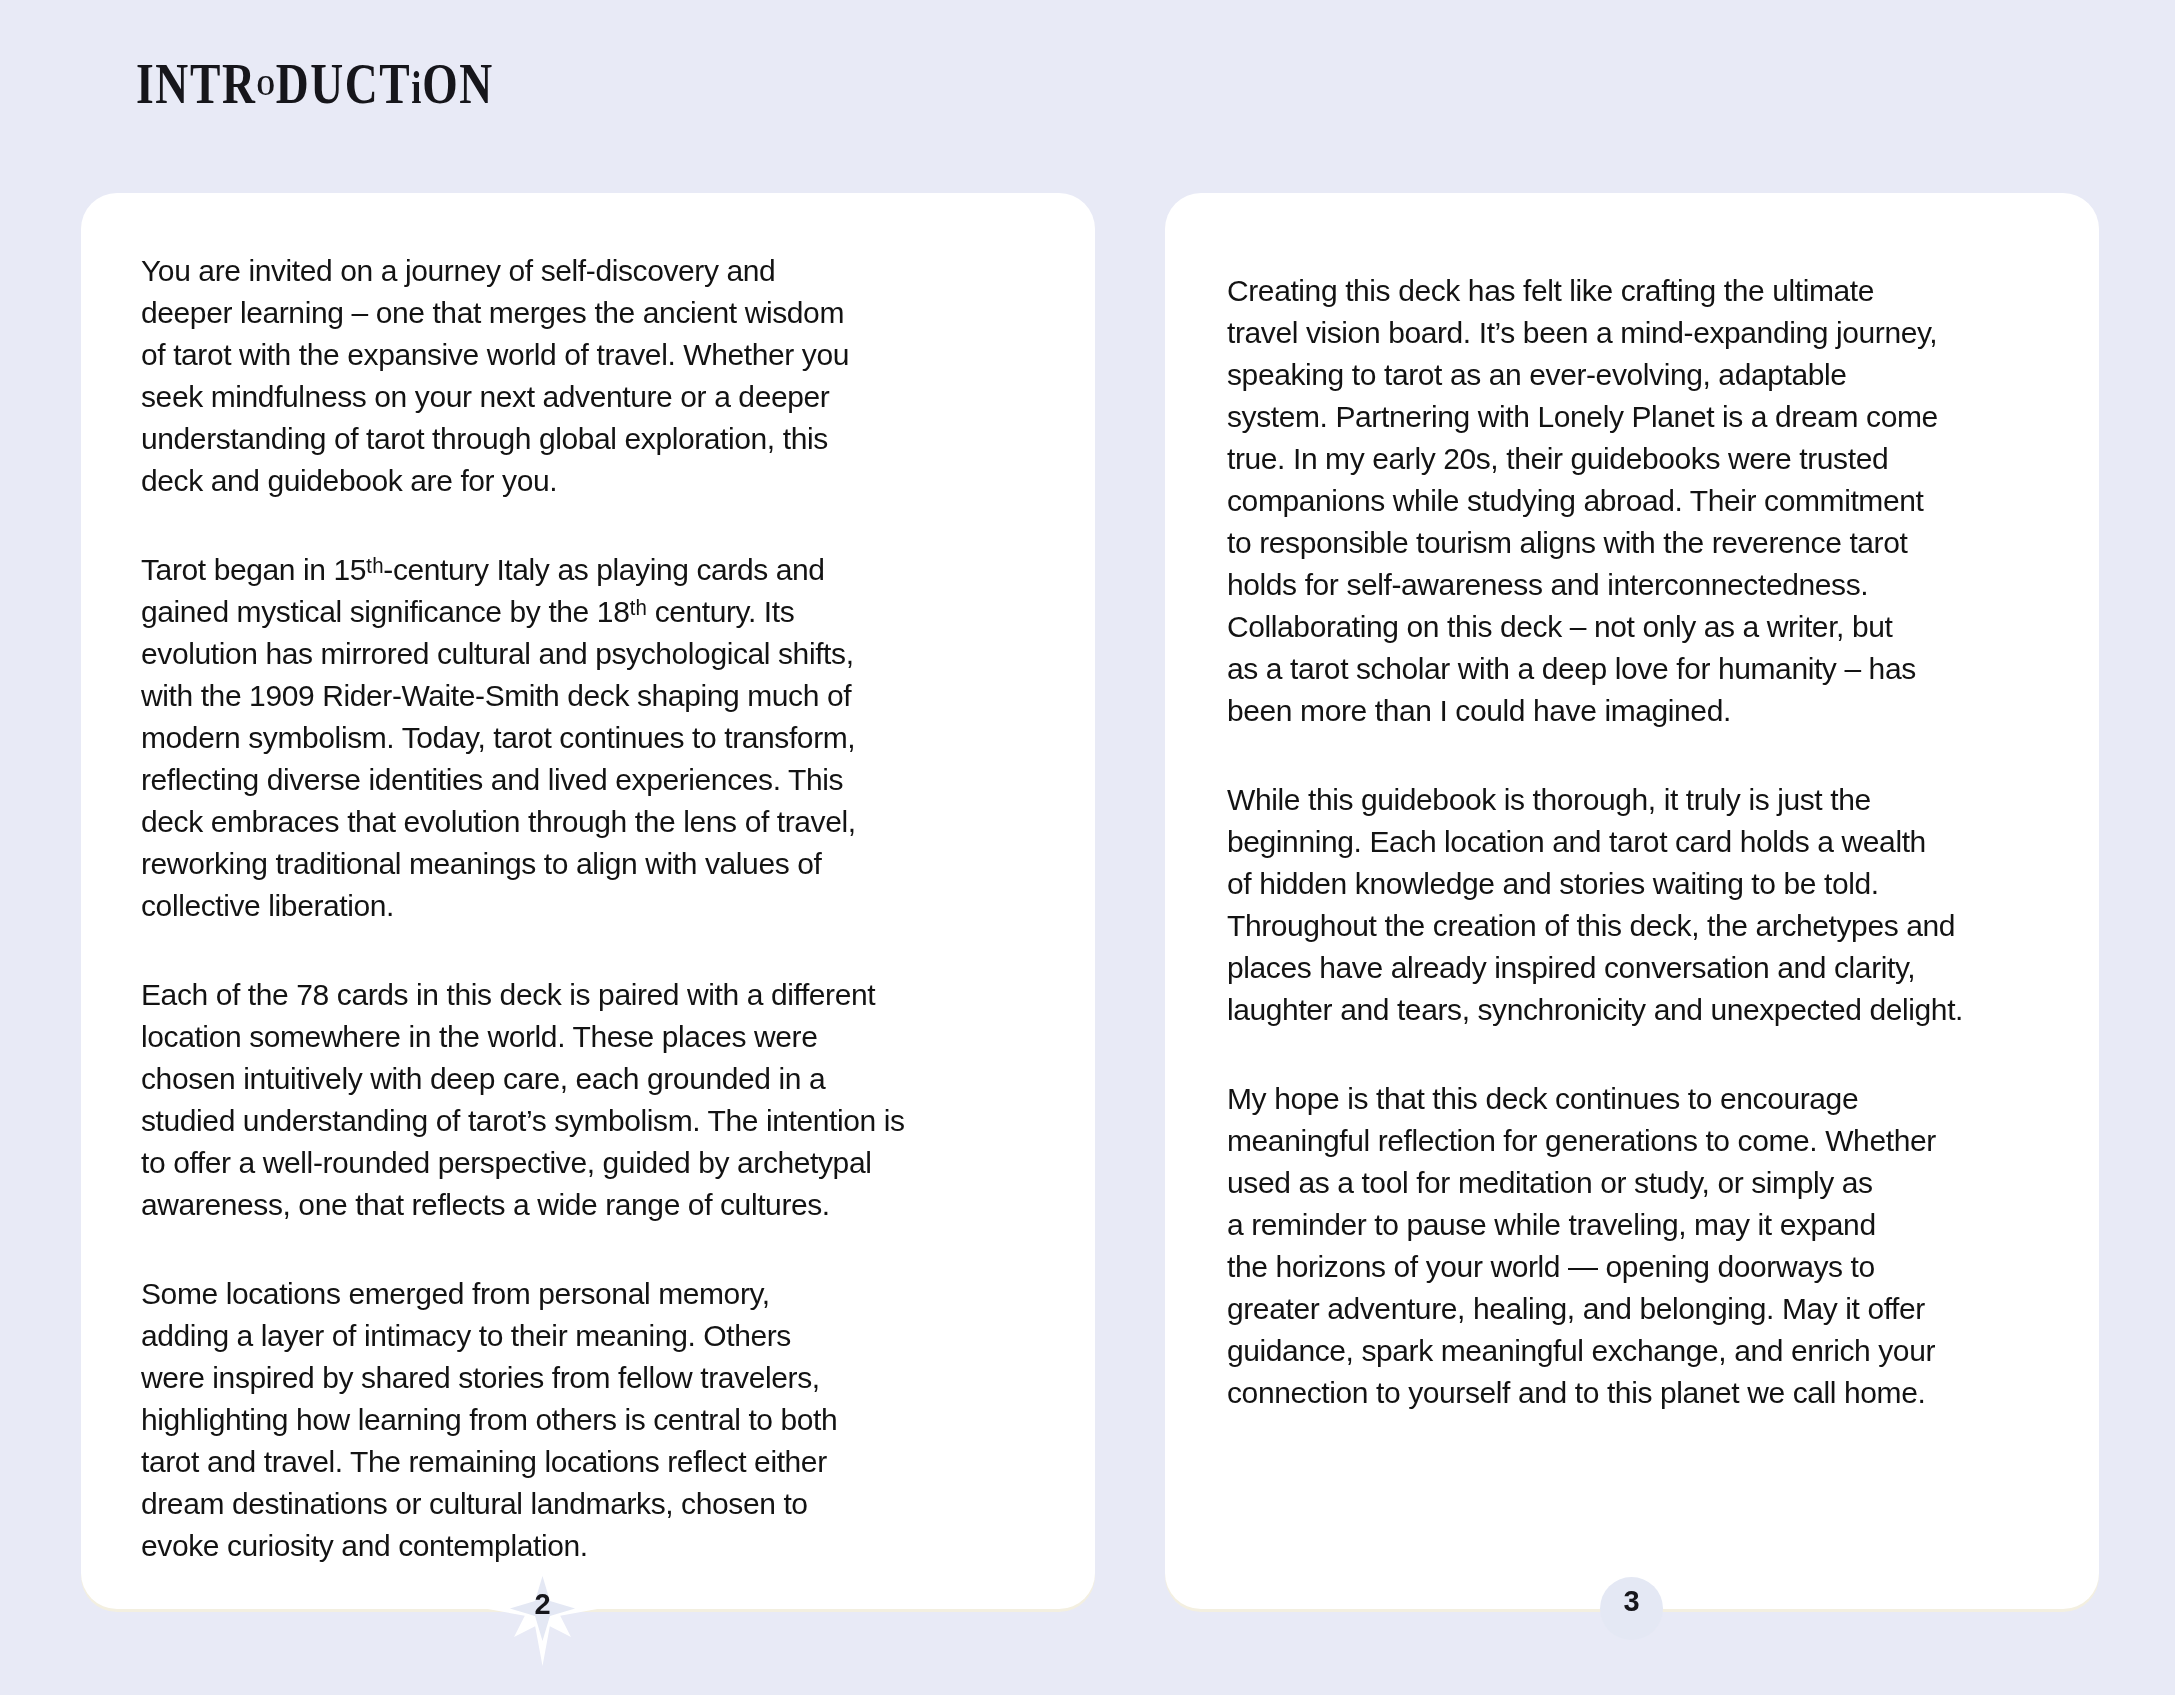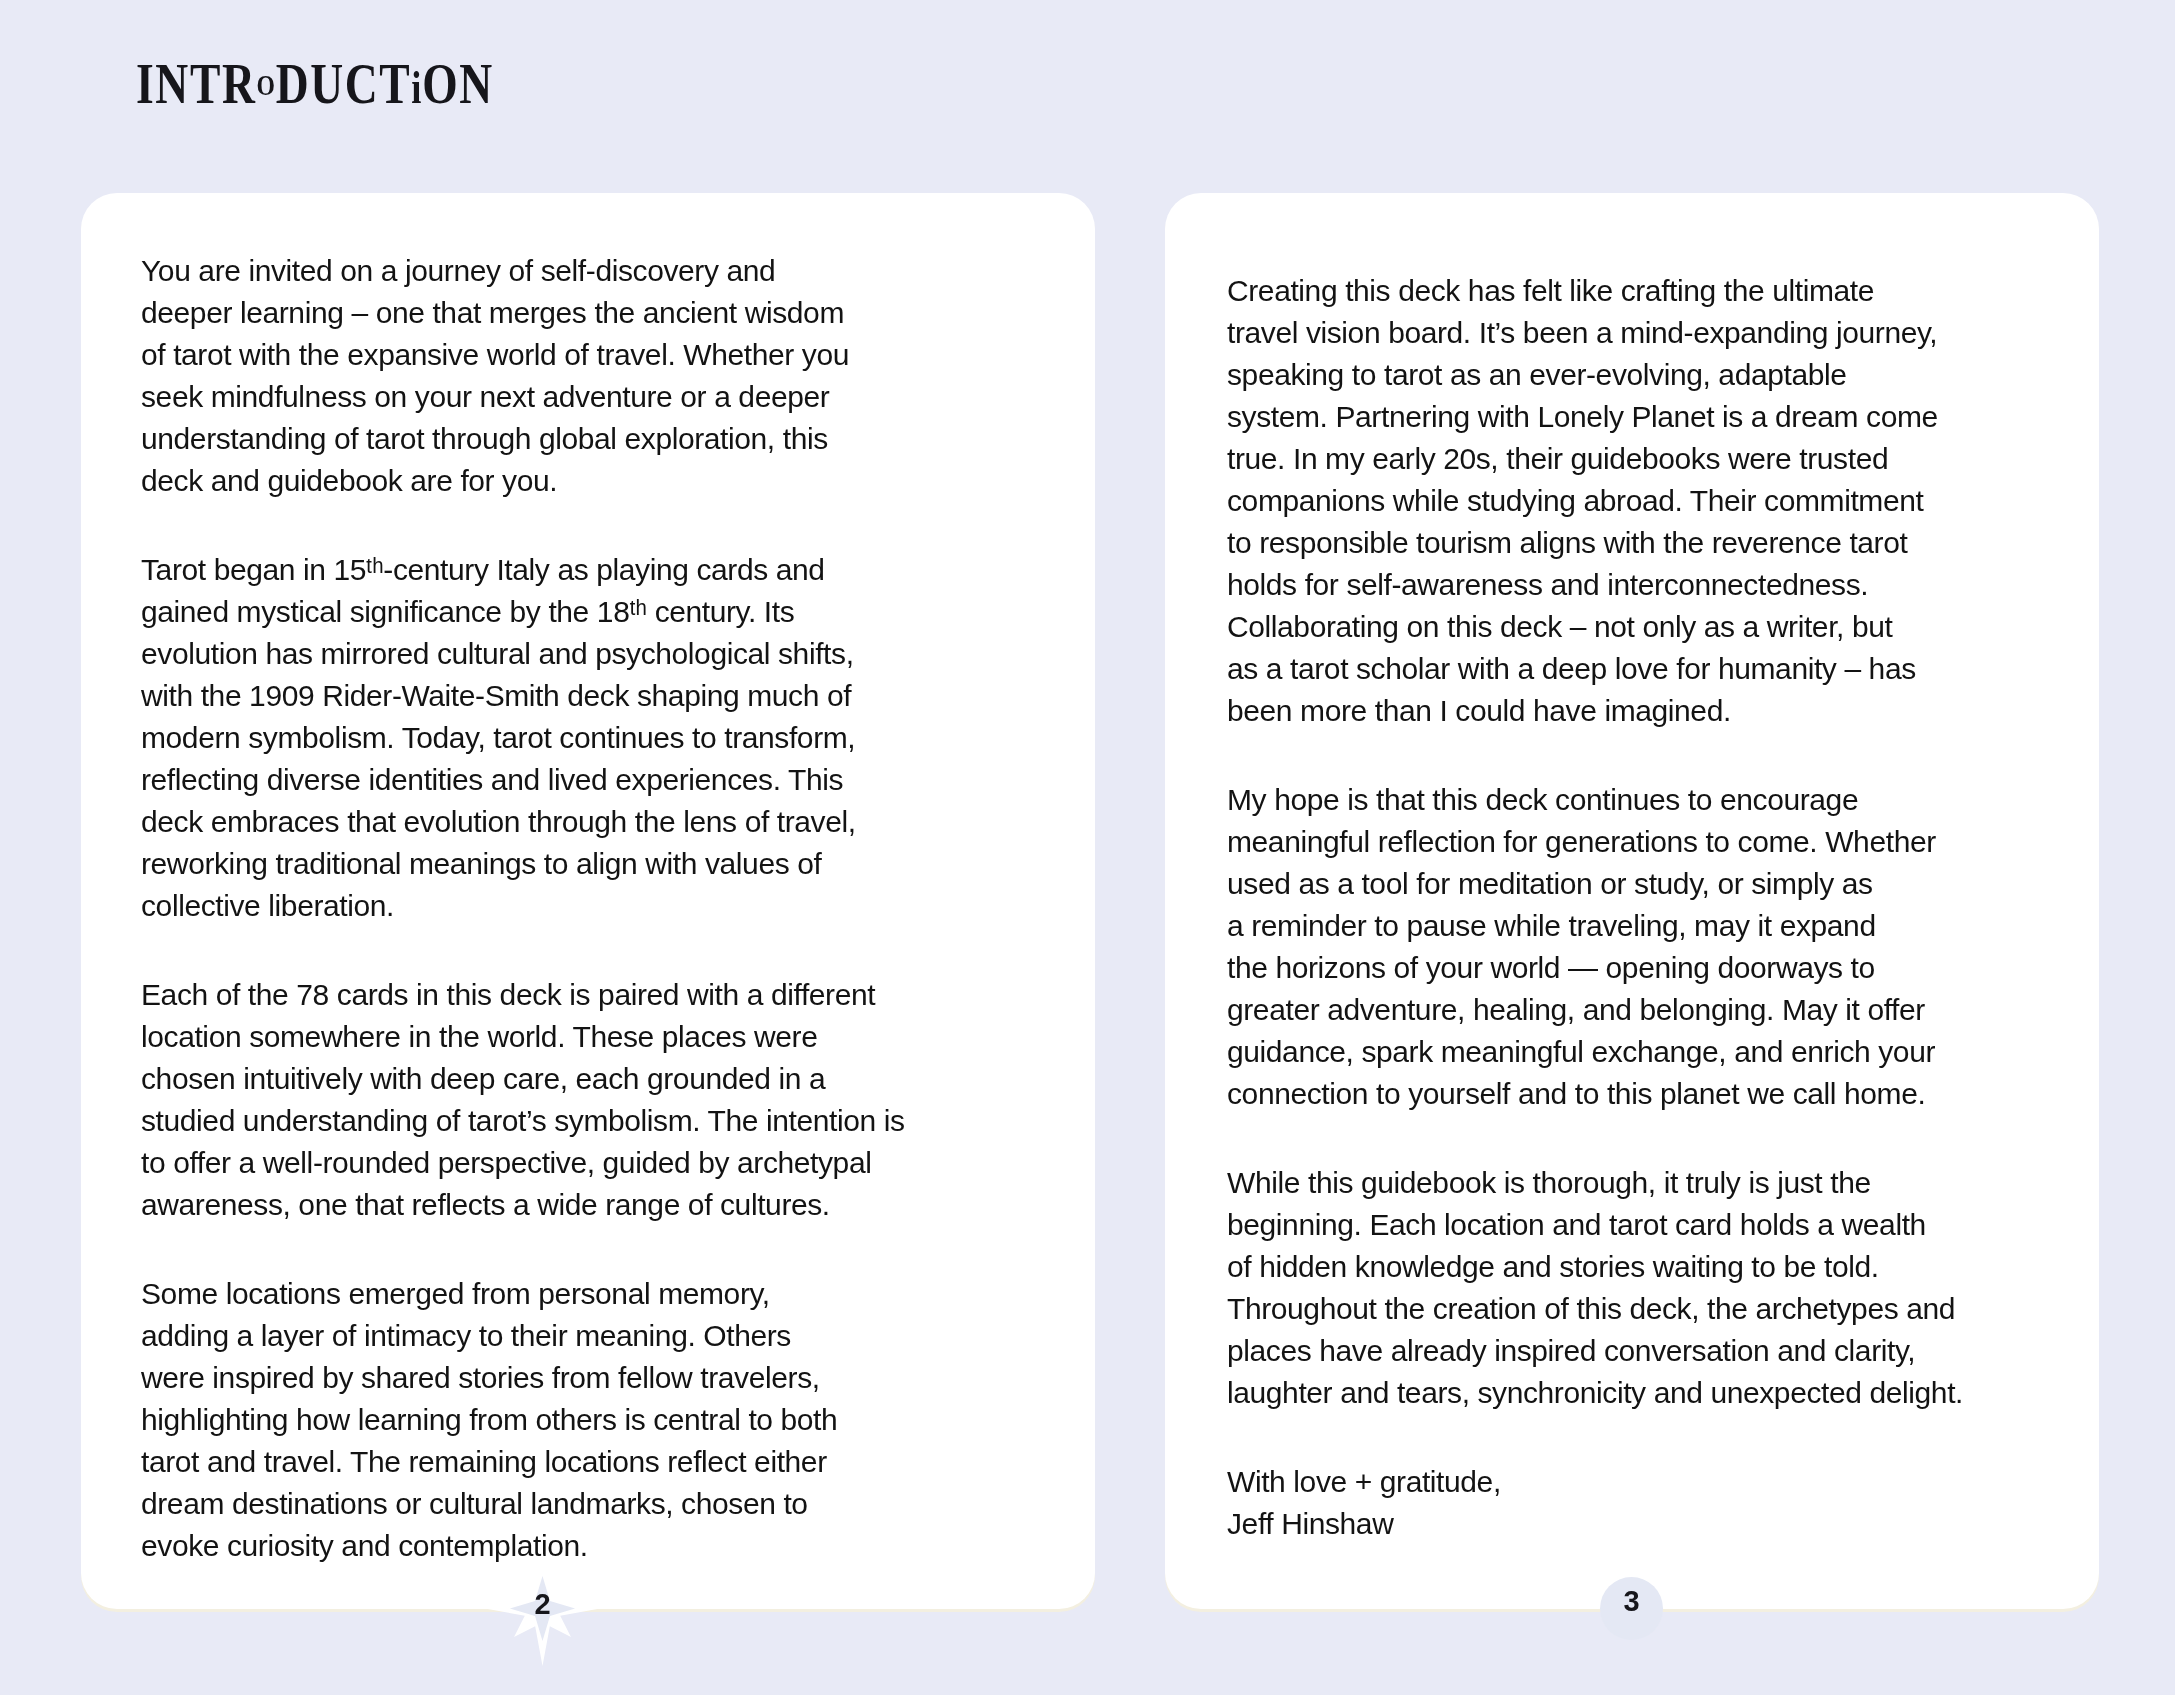--- a/index.html
+++ b/index.html
@@ -92,36 +92,34 @@
 travel vision board. It’s been a mind-expanding journey,
 speaking to tarot as an ever-evolving, adaptable
 system. Partnering with Lonely Planet is a dream come
 true. In my early 20s, their guidebooks were trusted
 companions while studying abroad. Their commitment
 to responsible tourism aligns with the reverence tarot
 holds for self-awareness and interconnectedness.
 Collaborating on this deck – not only as a writer, but
 as a tarot scholar with a deep love for humanity – has
 been more than I could have imagined.</p>
+  <p>While this guidebook is thorough, it truly is just the
+beginning. Each location and tarot card holds a wealth
+of hidden knowledge and stories waiting to be told.
+Throughout the creation of this deck, the archetypes and
+places have already inspired conversation and clarity,
+laughter and tears, synchronicity and unexpected delight.</p>
   <p>My hope is that this deck continues to encourage
 meaningful reflection for generations to come. Whether
 used as a tool for meditation or study, or simply as
 a reminder to pause while traveling, may it expand
 the horizons of your world — opening doorways to
 greater adventure, healing, and belonging. May it offer
 guidance, spark meaningful exchange, and enrich your
 connection to yourself and to this planet we call home.</p>
-  <p>While this guidebook is thorough, it truly is just the
-beginning. Each location and tarot card holds a wealth
-of hidden knowledge and stories waiting to be told.
-Throughout the creation of this deck, the archetypes and
-places have already inspired conversation and clarity,
-laughter and tears, synchronicity and unexpected delight.</p>
-  <p>With love + gratitude,
-Jeff Hinshaw</p>
 </div>
 
 <div class="compass-ornament">
   <svg viewBox="0 0 120 120" aria-hidden="true">
     <polygon fill="#FFFFFF" points="60,0 67.65,41.52 89.70,30.30 78.48,52.35 120,60 78.48,67.65 89.70,89.70 67.65,78.48 60,120 52.35,78.48 30.30,89.70 41.52,67.65 0,60 41.52,52.35 30.30,30.30 52.35,41.52"></polygon>
     <polygon fill="#E4E8F4" points="60,26 67.78,52.22 94,60 67.78,67.78 60,94 52.22,67.78 26,60 52.22,52.22"></polygon>
   </svg>
   <span class="ornament-num">2</span>
 </div>
 

